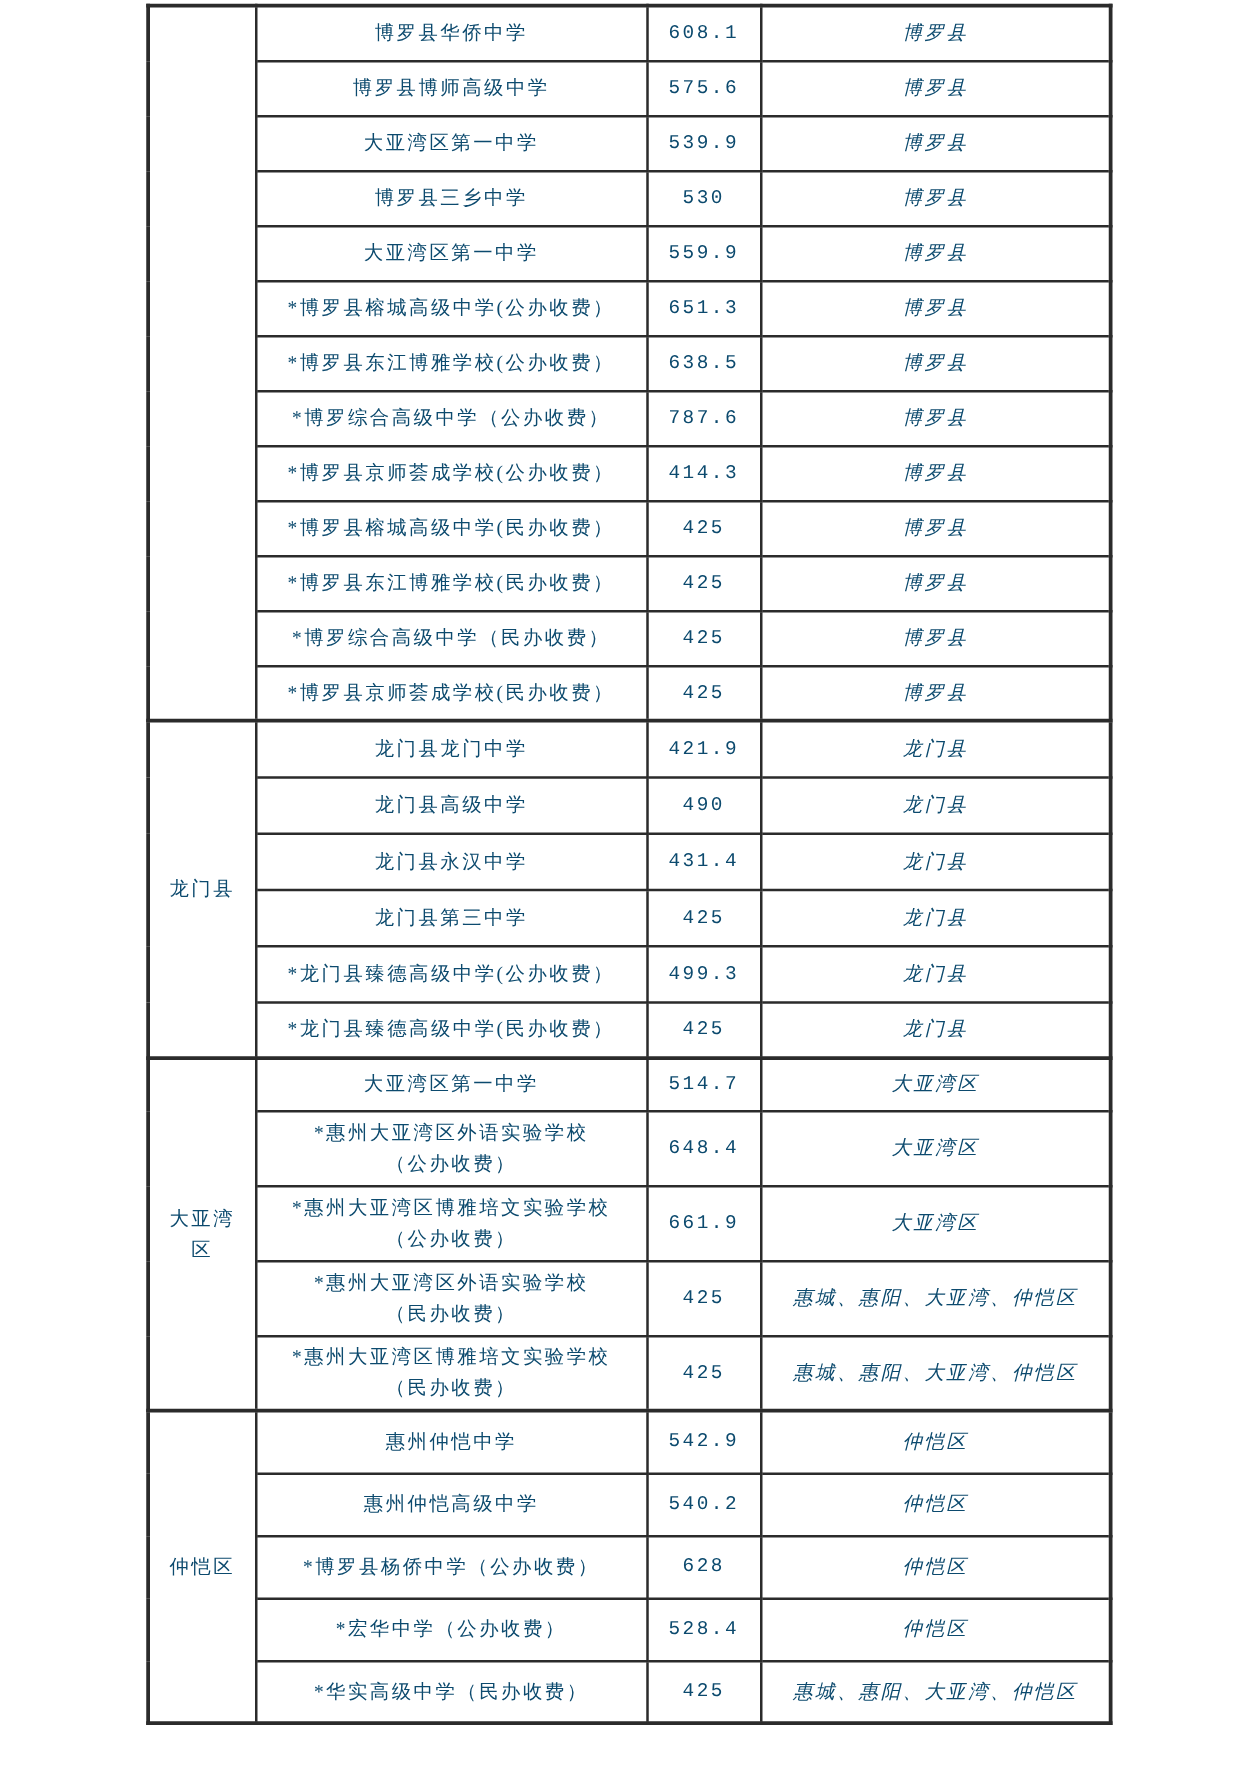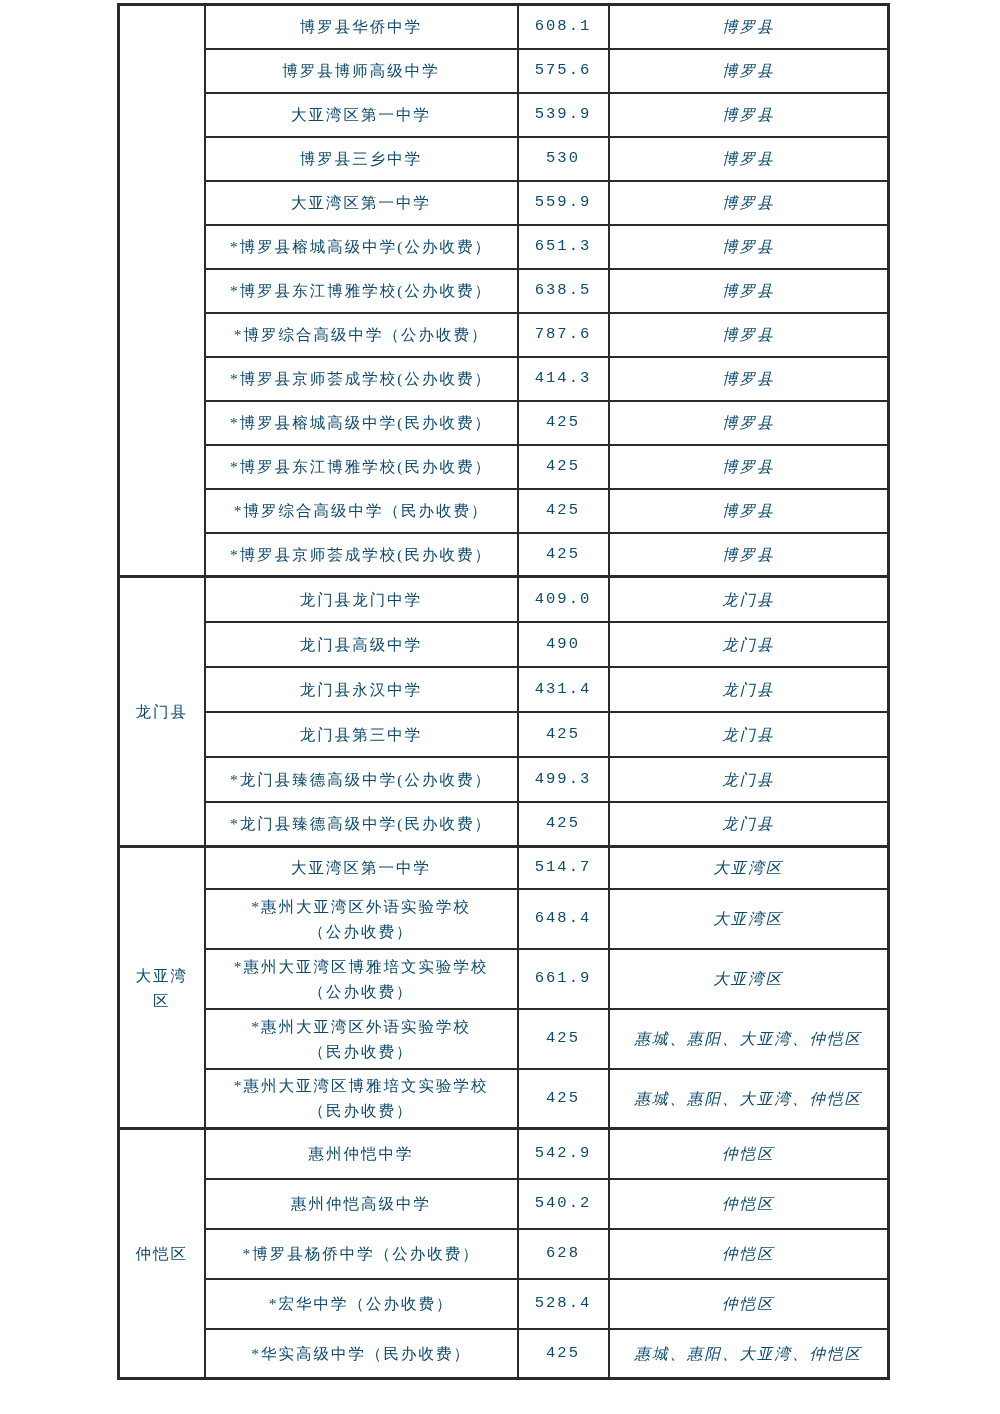--- a/index.html
+++ b/index.html
@@ -135,21 +135,21 @@
         <tr>
     <td class="school-cell">*博罗县京师荟成学校(民办收费）</td>
     <td class="score-cell">425</td>
     <td class="area-cell">博罗县</td>
   </tr>
       </tbody>
       <tbody class="sb1">
         <tr>
     <td class="region-cell" rowspan="6">龙门县</td>
           <td class="school-cell">龙门县龙门中学</td>
-    <td class="score-cell">409.0</td>
+    <td class="score-cell">421.9</td>
     <td class="area-cell">龙门县</td>
   </tr>
         <tr>
     <td class="school-cell">龙门县高级中学</td>
     <td class="score-cell">490</td>
     <td class="area-cell">龙门县</td>
   </tr>
         <tr>
     <td class="school-cell">龙门县永汉中学</td>
     <td class="score-cell">431.4</td>

